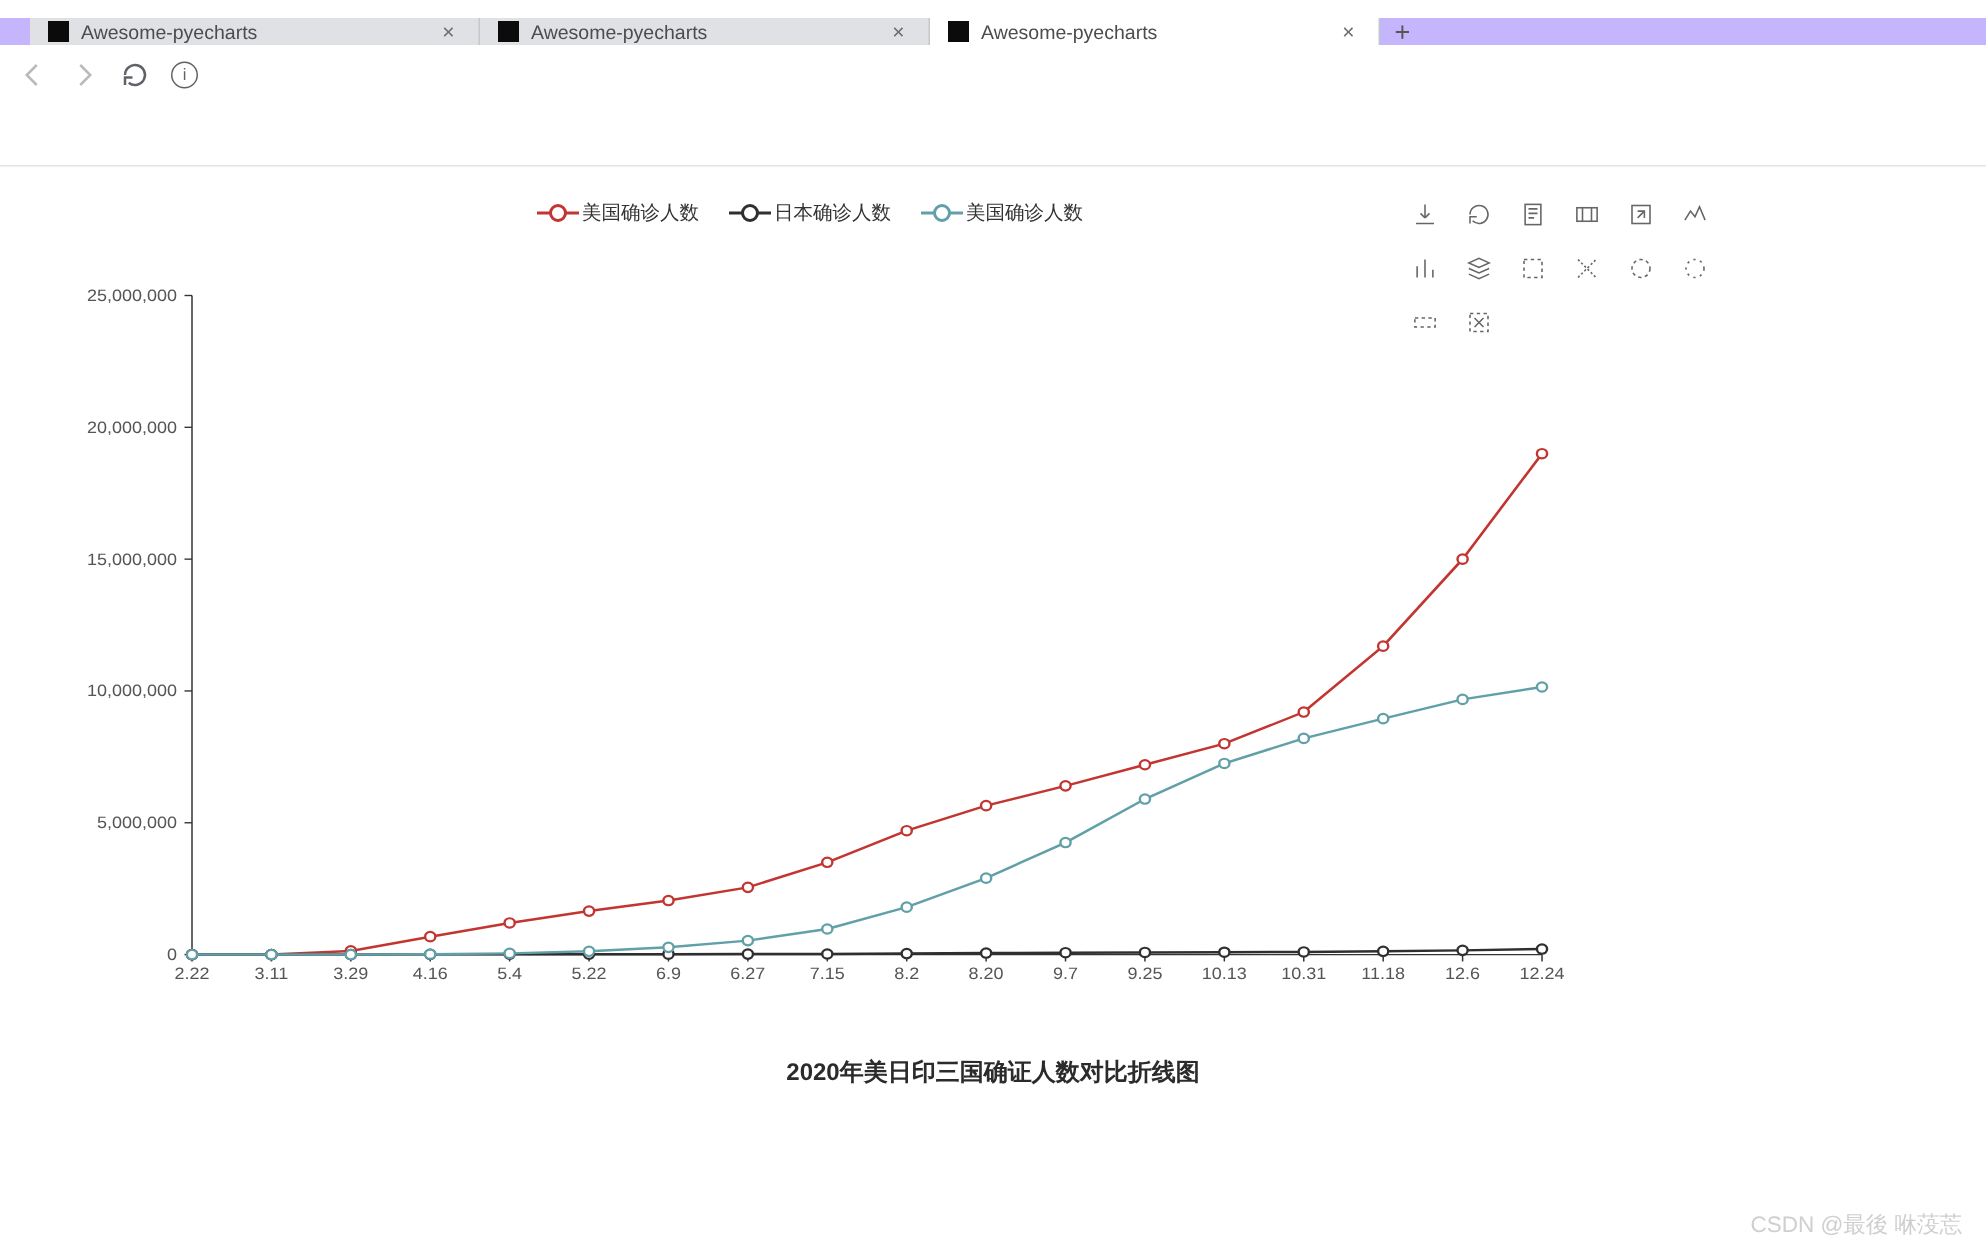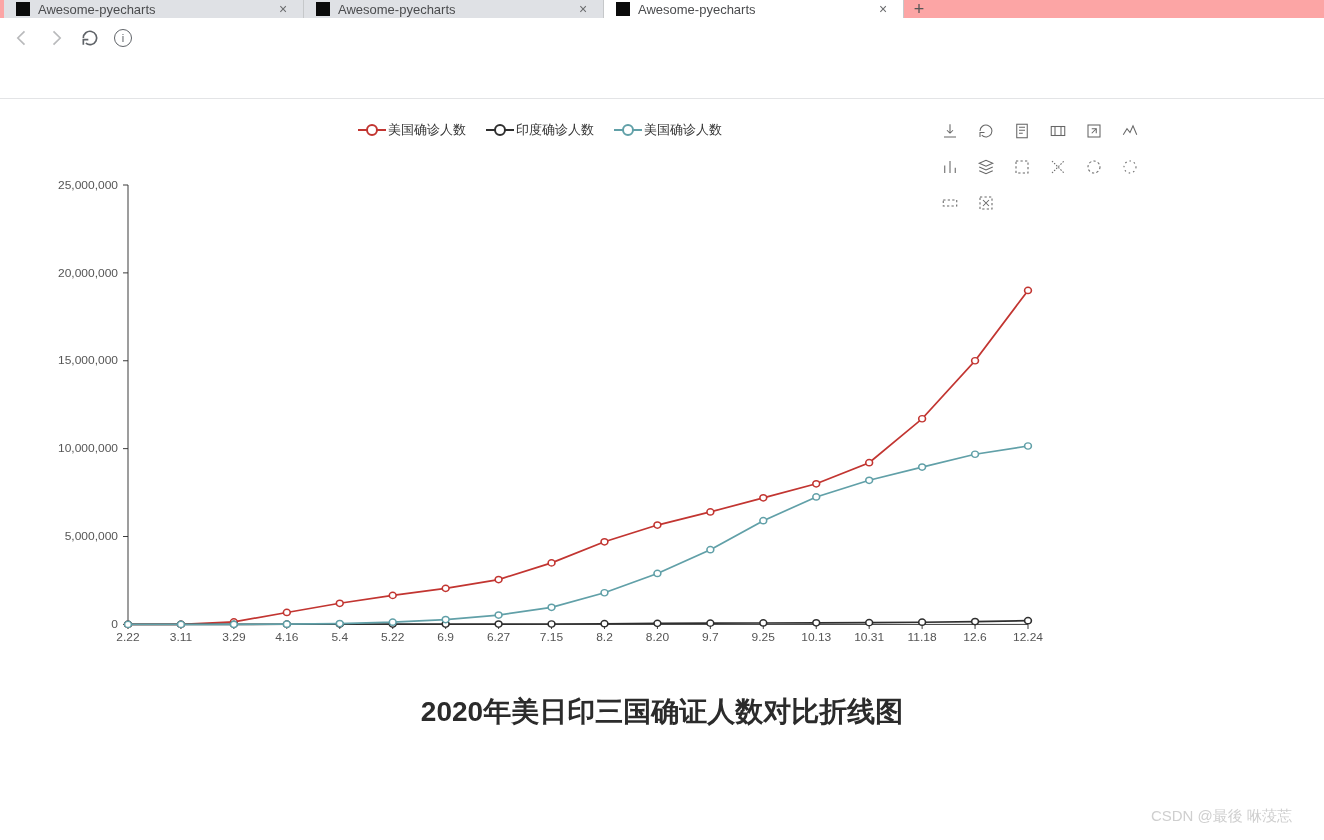--- a/index.html
+++ b/index.html
@@ -7,22 +7,23 @@
       font-family: -apple-system, BlinkMacSystemFont, "Segoe UI", Arial, "Microsoft YaHei", sans-serif;
       background: #fff;
       width: 1324px;
       height: 840px;
       overflow: hidden;
     }
     
     .tabbar {
       height: 18px;
       display: flex;
-      background: #fca5a5;
-      padding-left: 4px;
+      background: #c4b5fd;
+      padding-left: 20px;
+      margin-top: 12px;
     }
     .tab {
       display: flex;
       align-items: center;
       gap: 8px;
       padding: 0 12px;
       width: 300px;
       background: #dfe1e5;
       border-right: 1px solid #c6c8ca;
       font-size: 13px;
@@ -113,25 +114,25 @@
     .axis-line { stroke:#333; stroke-width:1; }
     .tick-text { font-size:12px; fill:#555; }
     .series { fill:none; stroke-width:1.8; }
     .pt { fill:#fff; stroke-width:1.6; }
     
     .chart-title-block {
       position:absolute; left:0; right:0; top:580px;
       text-align:center;
     }
     .chart-title {
-      font-size:28px; font-weight:700; color:#2b2b2b;
+      font-size:16px; font-weight:700; color:#2b2b2b;
     }
     
     .watermark {
-      position:absolute; right:32px; bottom:14px;
+      position:absolute; right:16px; bottom:14px;
       font-size:15px; color:#cfcfcf;
       font-family: "Microsoft YaHei", sans-serif;
     }
   </style>
 </head>
 <body>
 
 <div class="tabbar">
   <div class="tab">
     <span class="favicon"></span>
@@ -176,21 +177,21 @@
 
 <div class="chart-wrap">
 
   <div class="legend">
     <div class="legend-item">
       <span class="legend-swatch sw-red"></span>
       <span>美国确诊人数</span>
     </div>
     <div class="legend-item">
       <span class="legend-swatch sw-black"></span>
-      <span>印度确诊人数</span>
+      <span>日本确诊人数</span>
     </div>
     <div class="legend-item">
       <span class="legend-swatch sw-teal"></span>
       <span>美国确诊人数</span>
     </div>
   </div>
 
   <div class="toolbox">
     <div class="tool">
         <svg viewBox="0 0 24 24">

